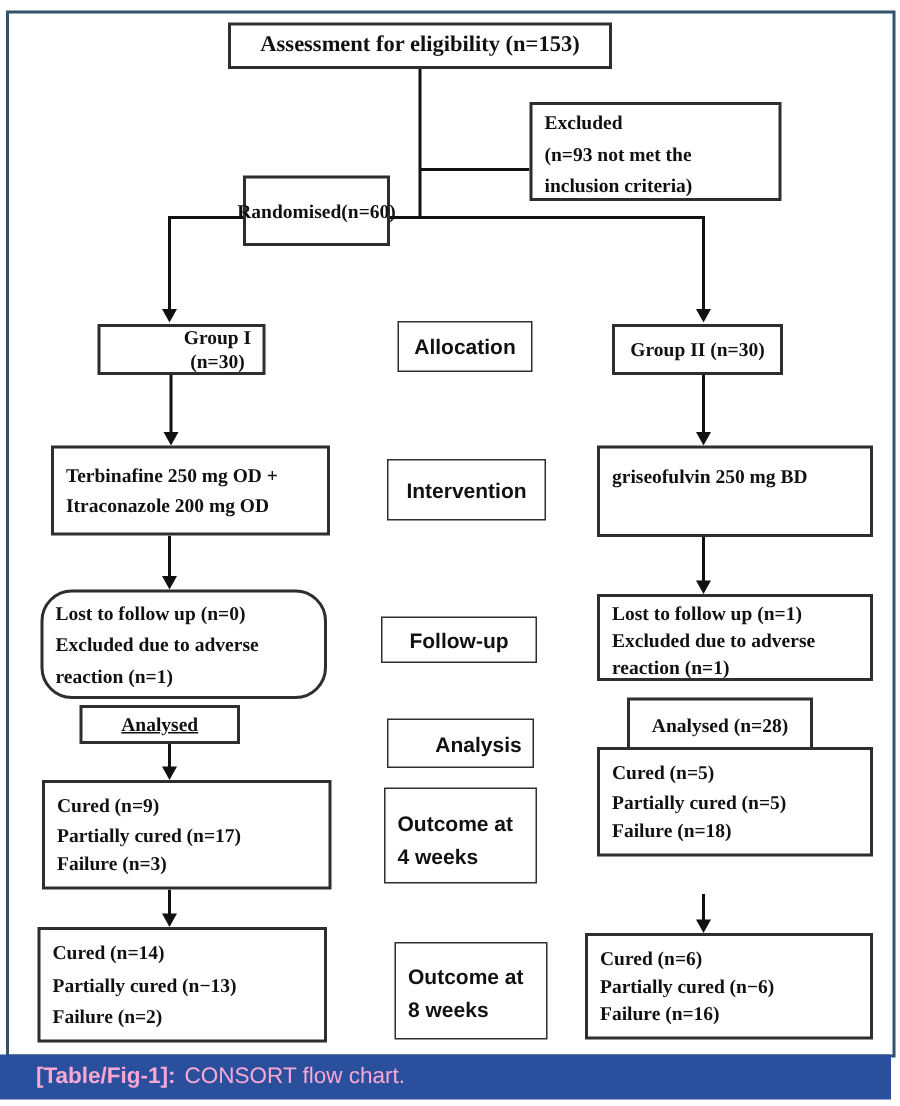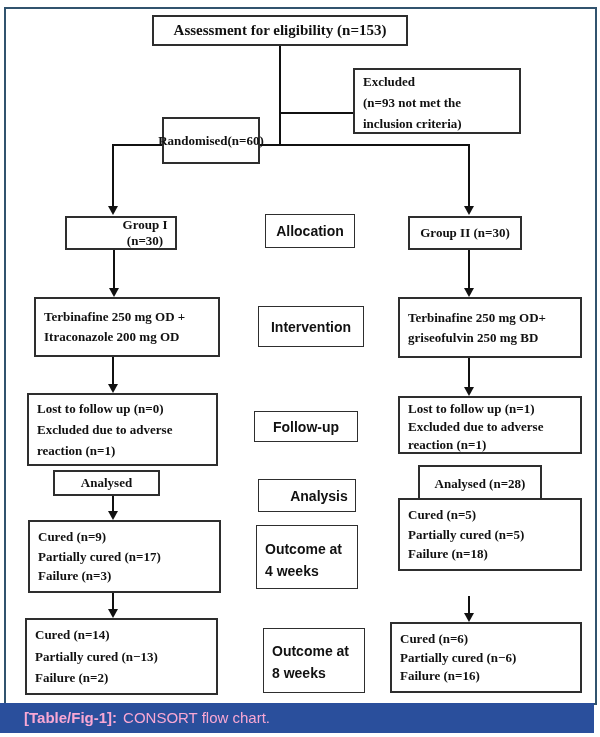--- a/index.html
+++ b/index.html
@@ -90,39 +90,38 @@
   </div>
 
   <div class="bx serif lines lh20" style="left:34px;top:297px;width:186px;height:60px;padding:8px;">
     <div>Terbinafine 250 mg OD +</div>
     <div>Itraconazole 200 mg OD</div>
   </div>
   <div class="bx sans ctr" style="left:258px;top:306px;width:106px;height:41px;border-width:1.5px;">
     <span>Intervention</span>
   </div>
   <div class="bx serif lines lh20" style="left:398px;top:297px;width:184px;height:61px;padding:9px 8px;">
-    <div>Terbinafine 250 mg OD+</div>
     <div>griseofulvin 250 mg BD</div>
   </div>
 
-  <div class="bx serif lines lh21" style="left:27px;top:393px;width:191px;height:73px;padding:3px 8px;">
+  <div class="bx serif lines lh21" style="left:27px;top:393px;width:191px;height:73px;padding:3px 8px;border-radius:21px;">
     <div>Lost to follow up (n=0)</div>
     <div>Excluded due to adverse</div>
     <div>reaction (n=1)</div>
   </div>
   <div class="bx sans ctr" style="left:254px;top:411px;width:104px;height:31px;border-width:1.5px;">
     <span>Follow-up</span>
   </div>
   <div class="bx serif lines lh18" style="left:398px;top:396px;width:184px;height:58px;padding:2px 8px;">
     <div>Lost to follow up (n=1)</div>
     <div>Excluded due to adverse</div>
     <div>reaction (n=1)</div>
   </div>
 
-  <div class="bx serif ctr" style="left:53px;top:470px;width:107px;height:26px;">
+  <div class="bx serif ctr" style="left:53px;top:470px;width:107px;height:26px;text-decoration:underline;">
     <span>Analysed</span>
   </div>
   <div class="bx sans ctr" style="left:258px;top:479px;width:98px;height:33px;border-width:1.5px;padding-left:24px;">
     <span>Analysis</span>
   </div>
   <div class="bx serif ctr" style="left:418px;top:465px;width:124px;height:37px;">
     <span>Analysed (n=28)</span>
   </div>
 
   <div class="bx serif lines spread" style="left:28px;top:520px;width:193px;height:73px;">

